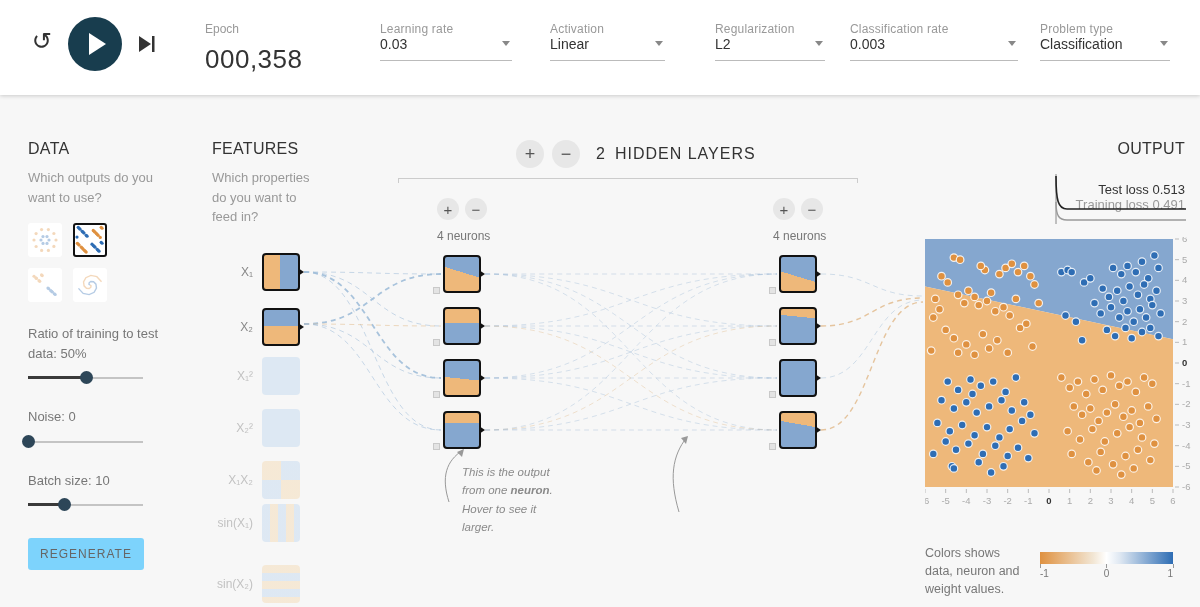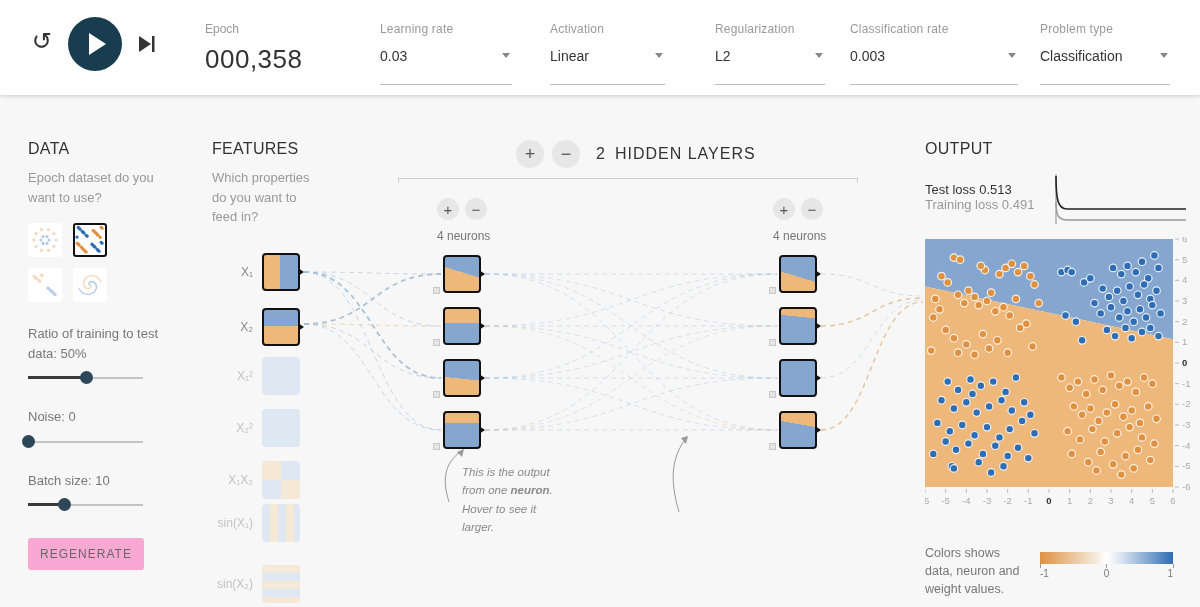--- a/index.html
+++ b/index.html
@@ -11,43 +11,43 @@
   .topbar { position:absolute; left:0; top:0; width:1200px; height:95px; background:#fff;
             box-shadow:0 1px 4px rgba(0,0,0,.18); z-index:5; }
   .reset-btn { position:absolute; left:28px; top:27px; width:28px; height:28px; font-size:24px; color:#333;
                text-align:center; line-height:28px; cursor:pointer; }
   .play-btn { position:absolute; left:68px; top:17px; width:54px; height:54px; border-radius:50%;
               display:flex; align-items:center; justify-content:center; cursor:pointer; }
   .play-tri { width:0; height:0; border-style:solid; border-width:11px 0 11px 17px;
               border-color:transparent transparent transparent #fff; margin-left:5px; }
   .step-btn { position:absolute; left:136px; top:34px; width:22px; height:20px; cursor:pointer; }
   .ctrl { position:absolute; top:22px; }
-  .ctrl .lab { font-size:12px; color:#999; letter-spacing:.2px; margin-bottom:12px; }
-  .ctrl .val { font-size:14px; color:#333; padding-bottom:20px; border-bottom:1px solid #bbb; position:relative; cursor:pointer; }
+  .ctrl .lab { font-size:12px; color:#999; letter-spacing:.2px; margin-bottom:0; }
+  .ctrl .val { font-size:14px; color:#333; padding-bottom:8px; border-bottom:1px solid #bbb; position:relative; cursor:pointer; }
   .ctrl .arrow { position:absolute; right:2px; top:5px; width:0; height:0; border-left:4px solid transparent;
                  border-right:4px solid transparent; border-top:5px solid #888; }
   .epoch { position:absolute; left:205px; top:22px; }
   .epoch .lab { font-size:12px; color:#999; margin-bottom:8px; }
   .epoch .val { font-size:26px; color:#333; letter-spacing:.5px; }
 
   
   .panel-title { font-size:16px; color:#333; letter-spacing:.3px; }
   .qtext { font-size:13px; color:#999; line-height:1.5; margin-top:10px; }
 
   .data-panel { position:absolute; left:28px; top:140px; width:140px; }
   .thumb-grid { margin-top:16px; display:grid; grid-template-columns:34px 34px; grid-gap:11px; }
   .thumb { width:34px; height:34px; background:#fff; border-radius:3px; border:2px solid transparent; cursor:pointer; }
   .thumb.sel { border:2px solid #111; }
   .slider-block { margin-top:22px; }
   .slider-label { font-size:13px; color:#777; line-height:1.5; }
   .slider { position:relative; width:115px; height:14px; margin-top:8px; cursor:pointer; }
   .slider .track { position:absolute; left:0; top:6px; width:100%; height:2px; background:#c4c4c4; }
   .slider .fill { position:absolute; left:0; top:5px; height:3px; background:#3a3a3a; }
   .slider .thumbb { position:absolute; top:0; width:13px; height:13px; border-radius:50%; margin-left:-6px; }
-  .regen { margin-top:26px; width:116px; height:32px; background:#f9a8d4; border:none; border-radius:3px;
+  .regen { margin-top:26px; width:116px; height:32px; background:#7dd3fc; border:none; border-radius:3px;
            font-size:12px; color:#666; letter-spacing:1px; font-family:inherit; cursor:pointer; }
 
   .features-panel { position:absolute; left:212px; top:140px; width:110px; }
   .feat-row { position:absolute; display:flex; align-items:center; }
   .feat-label { width:48px; text-align:right; font-size:12px; color:#888; padding-right:9px; white-space:nowrap; }
   .feat-row.inactive .feat-label { color:#c2c2c2; }
   .feat-sq { width:38px; height:38px; border-radius:4px; position:relative; }
   .feat-row.active .feat-sq { border:2px solid #111; }
   .feat-row.inactive .feat-sq { opacity:.55; }
   .nub { position:absolute; right:-6px; top:50%; margin-top:-4px; width:0; height:0;
@@ -63,21 +63,21 @@
   .bracket { position:absolute; left:398px; top:178px; width:460px; height:5px;
              border-top:1px solid #ccc; border-left:1px solid #ccc; border-right:1px solid #ccc; }
   .layer-controls { position:absolute; display:flex; gap:6px; z-index:2; }
   .neuron-count { position:absolute; font-size:12px; color:#777; z-index:2; }
   .neuron { position:absolute; width:38px; height:38px; border:2px solid #111; border-radius:4px; z-index:2; cursor:pointer; }
   .bias-sq { position:absolute; width:7px; height:7px; background:#e4e4e4; border:1px solid #c9c9c9; z-index:1; }
 
   .callout { position:absolute; font-size:11.5px; font-style:italic; color:#8a8a8a; line-height:1.6; z-index:3; }
 
   
-  .output-panel { position:absolute; left:925px; top:140px; width:260px; }
+  .output-panel { position:absolute; left:925px; top:140px; width:260px;text-align:right; }
   .loss-line1 { font-size:13px; color:#333; margin-top:24px; }
   .loss-line2 { font-size:13px; color:#999; }
   .legend-text { position:absolute; left:925px; top:544px; width:100px; font-size:12.5px; color:#777; line-height:1.45; }
   .grad-bar { position:absolute; left:1040px; top:552px; width:133px; height:12px; }
   .grad-ticks { position:absolute; left:1040px; top:564px; width:133px; height:16px; font-size:10px; color:#777; }
   .grad-ticks .t { position:absolute; top:4px; }
   .grad-ticks .tick { position:absolute; top:0; width:1px; height:4px; background:#999; }
 
   svg text { font-family:"Liberation Sans","DejaVu Sans",sans-serif; }
 </style>
@@ -150,21 +150,21 @@
       <path d="M485,430 C631,430 631,378 777,378" stroke="#9fbcd8" stroke-width="1" fill="none" stroke-dasharray="5 4" opacity="0.4"></path>
       <path d="M485,430 C631,430 631,430 777,430" stroke="#9fbcd8" stroke-width="1" fill="none" stroke-dasharray="5 4" opacity="0.4"></path>
       <path d="M821,274 C872,274 872,296 923,296" stroke="#9fbcd8" stroke-width="1" fill="none" stroke-dasharray="5 4" opacity="0.45"></path>
       <path d="M821,326 C872,326 872,298 923,298" stroke="#e2bb8d" stroke-width="1.4" fill="none" stroke-dasharray="5 4" opacity="0.85"></path>
       <path d="M821,378 C872,378 872,300 923,300" stroke="#9fbcd8" stroke-width="1" fill="none" stroke-dasharray="5 4" opacity="0.45"></path>
       <path d="M821,430 C872,430 872,302 923,302" stroke="#e2bb8d" stroke-width="1.4" fill="none" stroke-dasharray="5 4" opacity="0.85"></path>
     </svg>
 
   <div class="data-panel">
     <div class="panel-title">DATA</div>
-    <div class="qtext">Epoch dataset do you want to use?</div>
+    <div class="qtext">Which outputs do you want to use?</div>
     <div class="thumb-grid" id="thumbGrid">
         <div class="thumb"><svg width="30" height="30" style="opacity:0.35">
             <circle cx="26" cy="15" r="1.6" fill="#df9140"></circle>
             <circle cx="23.901245990868354" cy="21.462802782852812" r="1.6" fill="#df9140"></circle>
             <circle cx="18.405850943627264" cy="25.45945406557117" r="1.6" fill="#df9140"></circle>
             <circle cx="11.610811655942085" cy="25.464865138572115" r="1.6" fill="#df9140"></circle>
             <circle cx="6.109058300037587" cy="21.476971181645744" r="1.6" fill="#df9140"></circle>
             <circle cx="4.000013950997065" cy="15.017519182081355" r="1.6" fill="#df9140"></circle>
             <circle cx="6.088472296636008" cy="8.551382009129703" r="1.6" fill="#df9140"></circle>
             <circle cx="11.577495095897294" cy="4.545983538304862" r="1.6" fill="#df9140"></circle>

